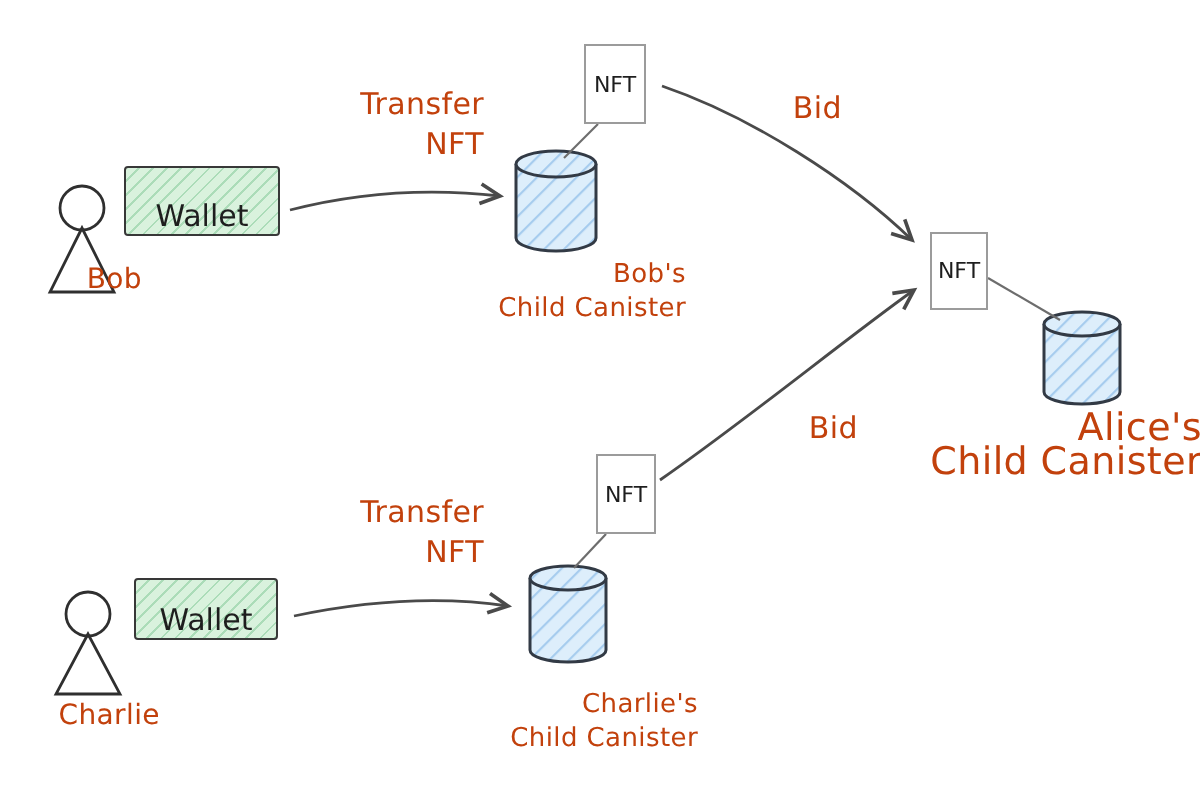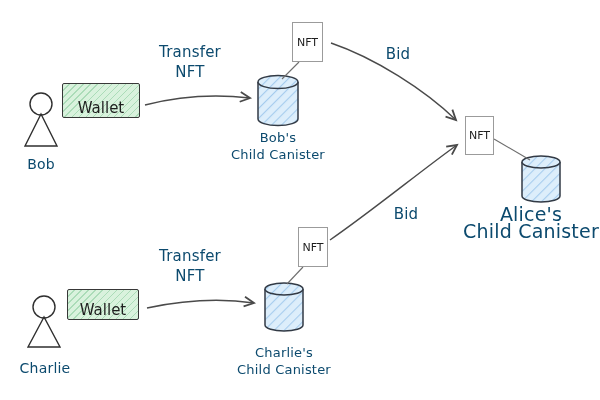--- a/index.html
+++ b/index.html
@@ -7,22 +7,22 @@
     position: relative;
     width: 600px; height: 400px;
     background: #ffffff;
     font-family: "DejaVu Sans", "Liberation Sans", sans-serif;
     color: #1e1e1e;
     overflow: hidden;
   }
   .shapes { position: absolute; left: 0; top: 0; width: 600px; height: 400px; }
   .lbl {
     position: absolute;
-    text-align: center;
-    color: #0c4a6e;
+    text-align: right;
+    color: #c2410c;
     letter-spacing: 0.2px;
     line-height: 17px;
     white-space: nowrap;
   }
   .name-lbl   { font-size: 14px; }
   .can-lbl    { font-size: 13px; }
   .edge-lbl   { font-size: 15px; line-height: 20px; }
   .wallet {
     position: absolute;
     border: 1.6px solid #383838;
@@ -103,22 +103,22 @@
   <div class="nft-tag" style="left:292px; top:22px; width:31px; height:40px;">
     <span>NFT</span>
   </div>
   <div class="nft-tag" style="left:298px; top:227px; width:30px; height:40px;">
     <span>NFT</span>
   </div>
   <div class="nft-tag" style="left:465px; top:116px; width:29px; height:39px;">
     <span>NFT</span>
   </div>
 
-  <div class="lbl name-lbl" style="left:11px; top:156px; width:60px;">Bob</div>
-  <div class="lbl name-lbl" style="left:10px; top:350px; width:70px;margin-top:10px;">Charlie</div>
+  <div class="lbl name-lbl" style="left:11px; top:132px; width:60px;">Bob</div>
+  <div class="lbl name-lbl" style="left:10px; top:350px; width:70px;">Charlie</div>
 
   <div class="lbl edge-lbl" style="left:138px; top:42px; width:104px;">
     <div>Transfer</div>
     <div>NFT</div>
   </div>
   <div class="lbl edge-lbl" style="left:138px; top:246px; width:104px;">
     <div>Transfer</div>
     <div>NFT</div>
   </div>
   <div class="lbl edge-lbl" style="left:375px; top:44px; width:46px;">Bid</div>

